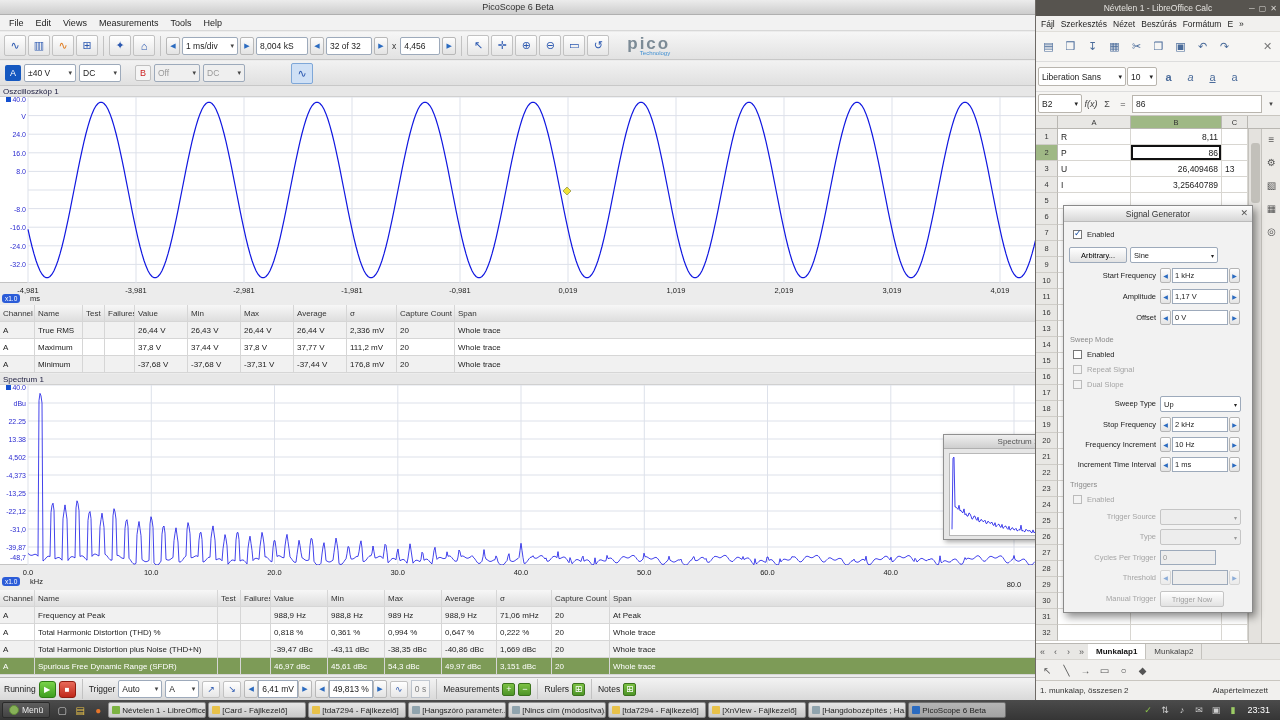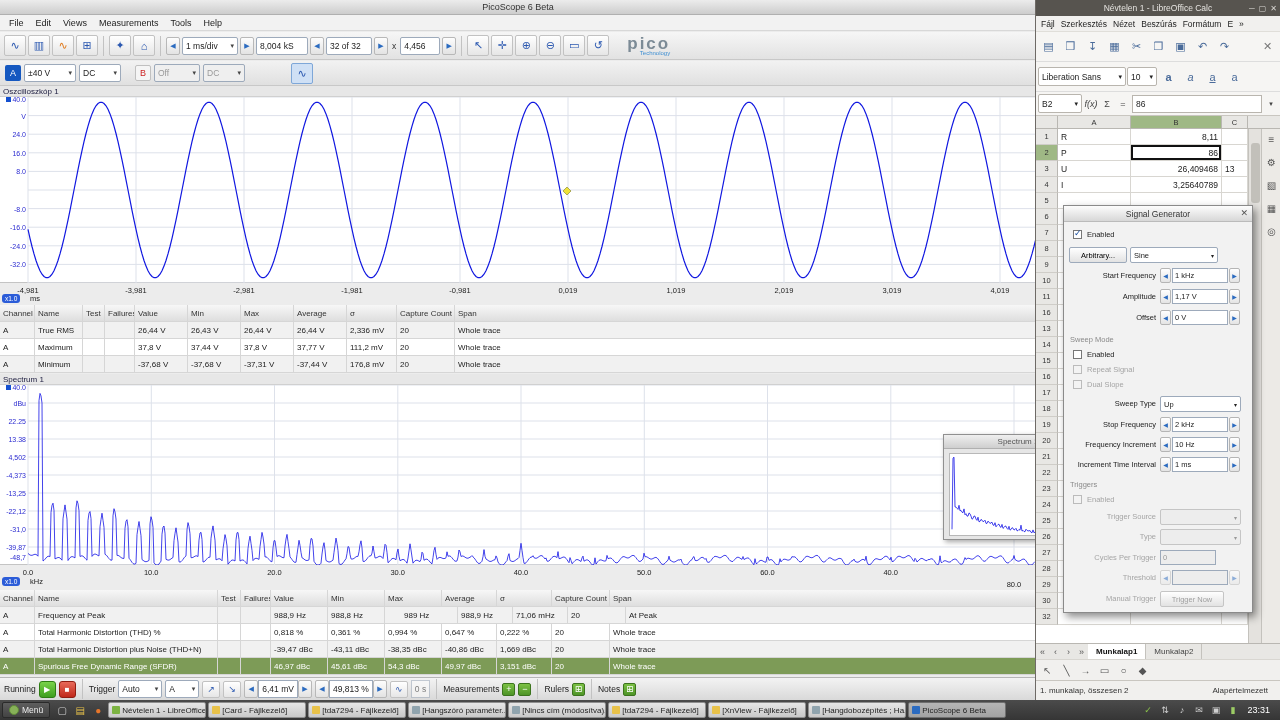--- a/index.html
+++ b/index.html
@@ -348,21 +348,21 @@
           <div class="mcell" style="width: 58px;">Capture Count</div>
           <div class="mcell" style="flex: 1 1 0%;">Span</div>
         </div>
         <div class="mrow alt">
           <div class="mcell" style="width: 35px;">A</div>
           <div class="mcell" style="width: 183px;">Frequency at Peak</div>
           <div class="mcell" style="width: 23px;"></div>
           <div class="mcell" style="width: 30px;"></div>
           <div class="mcell" style="width: 57px;">988,9 Hz</div>
           <div class="mcell" style="width: 57px;">988,8 Hz</div>
-          <div class="mcell" style="width: 57px; margin-left: 16px;">989 Hz</div>
+          <div class="mcell" style="width: 57px;">989 Hz</div>
           <div class="mcell" style="width: 55px;">988,9 Hz</div>
           <div class="mcell" style="width: 55px;">71,06 mHz</div>
           <div class="mcell" style="width: 58px;">20</div>
           <div class="mcell" style="flex: 1 1 0%;">At Peak</div>
         </div>
         <div class="mrow">
           <div class="mcell" style="width: 35px;">A</div>
           <div class="mcell" style="width: 183px;">Total Harmonic Distortion (THD) %</div>
           <div class="mcell" style="width: 23px;"></div>
           <div class="mcell" style="width: 30px;"></div>
@@ -690,20 +690,26 @@
           <div class="cell right" style="width: 91px;"></div>
           <div class="cell" style="width: 26px;"></div>
         </div>
         <div class="gridrow">
           <div class="rowhdr">30</div>
           <div class="cell" style="width: 73px;"></div>
           <div class="cell right" style="width: 91px;"></div>
           <div class="cell" style="width: 26px;"></div>
         </div>
         <div class="gridrow">
+          <div class="rowhdr">31</div>
+          <div class="cell" style="width: 73px;"></div>
+          <div class="cell right" style="width: 91px;"></div>
+          <div class="cell" style="width: 26px;"></div>
+        </div>
+        <div class="gridrow">
           <div class="rowhdr">32</div>
           <div class="cell" style="width: 73px;"></div>
           <div class="cell right" style="width: 91px;"></div>
           <div class="cell" style="width: 26px;"></div>
         </div>
       </div>
     <div class="lo-tabs" id="loTabs">
         <span class="tabnav">«</span>
         <span class="tabnav">‹</span>
         <span class="tabnav">›</span>

